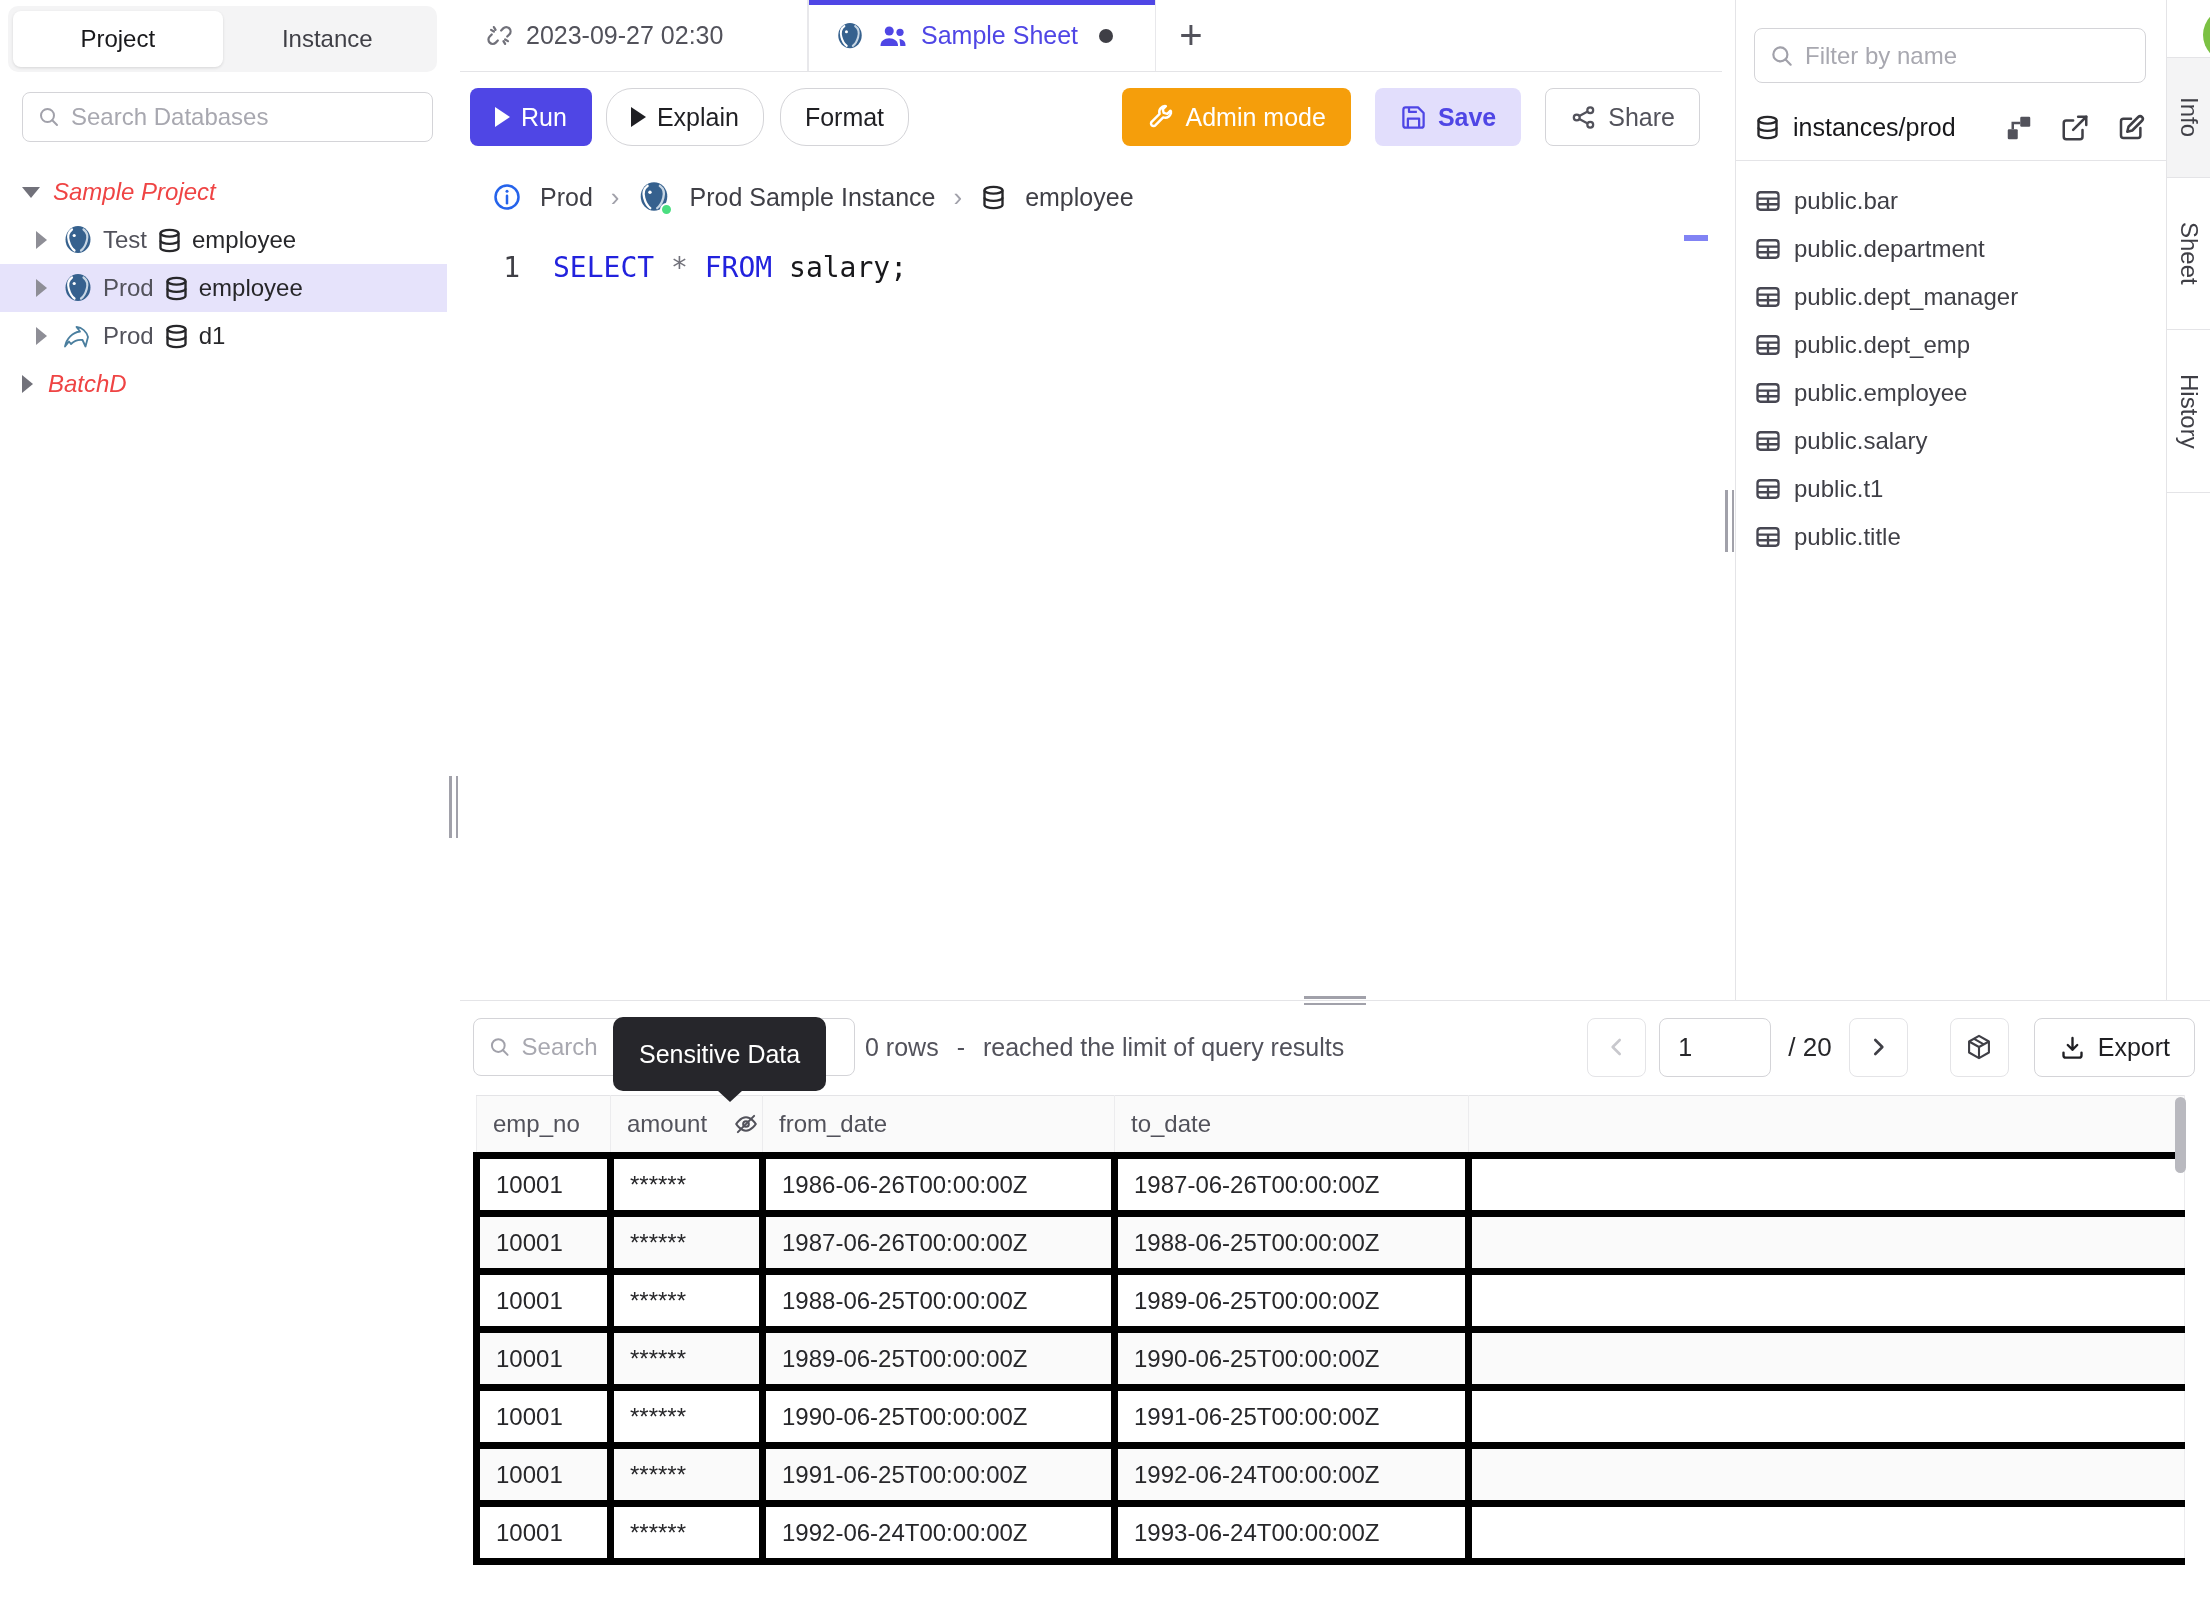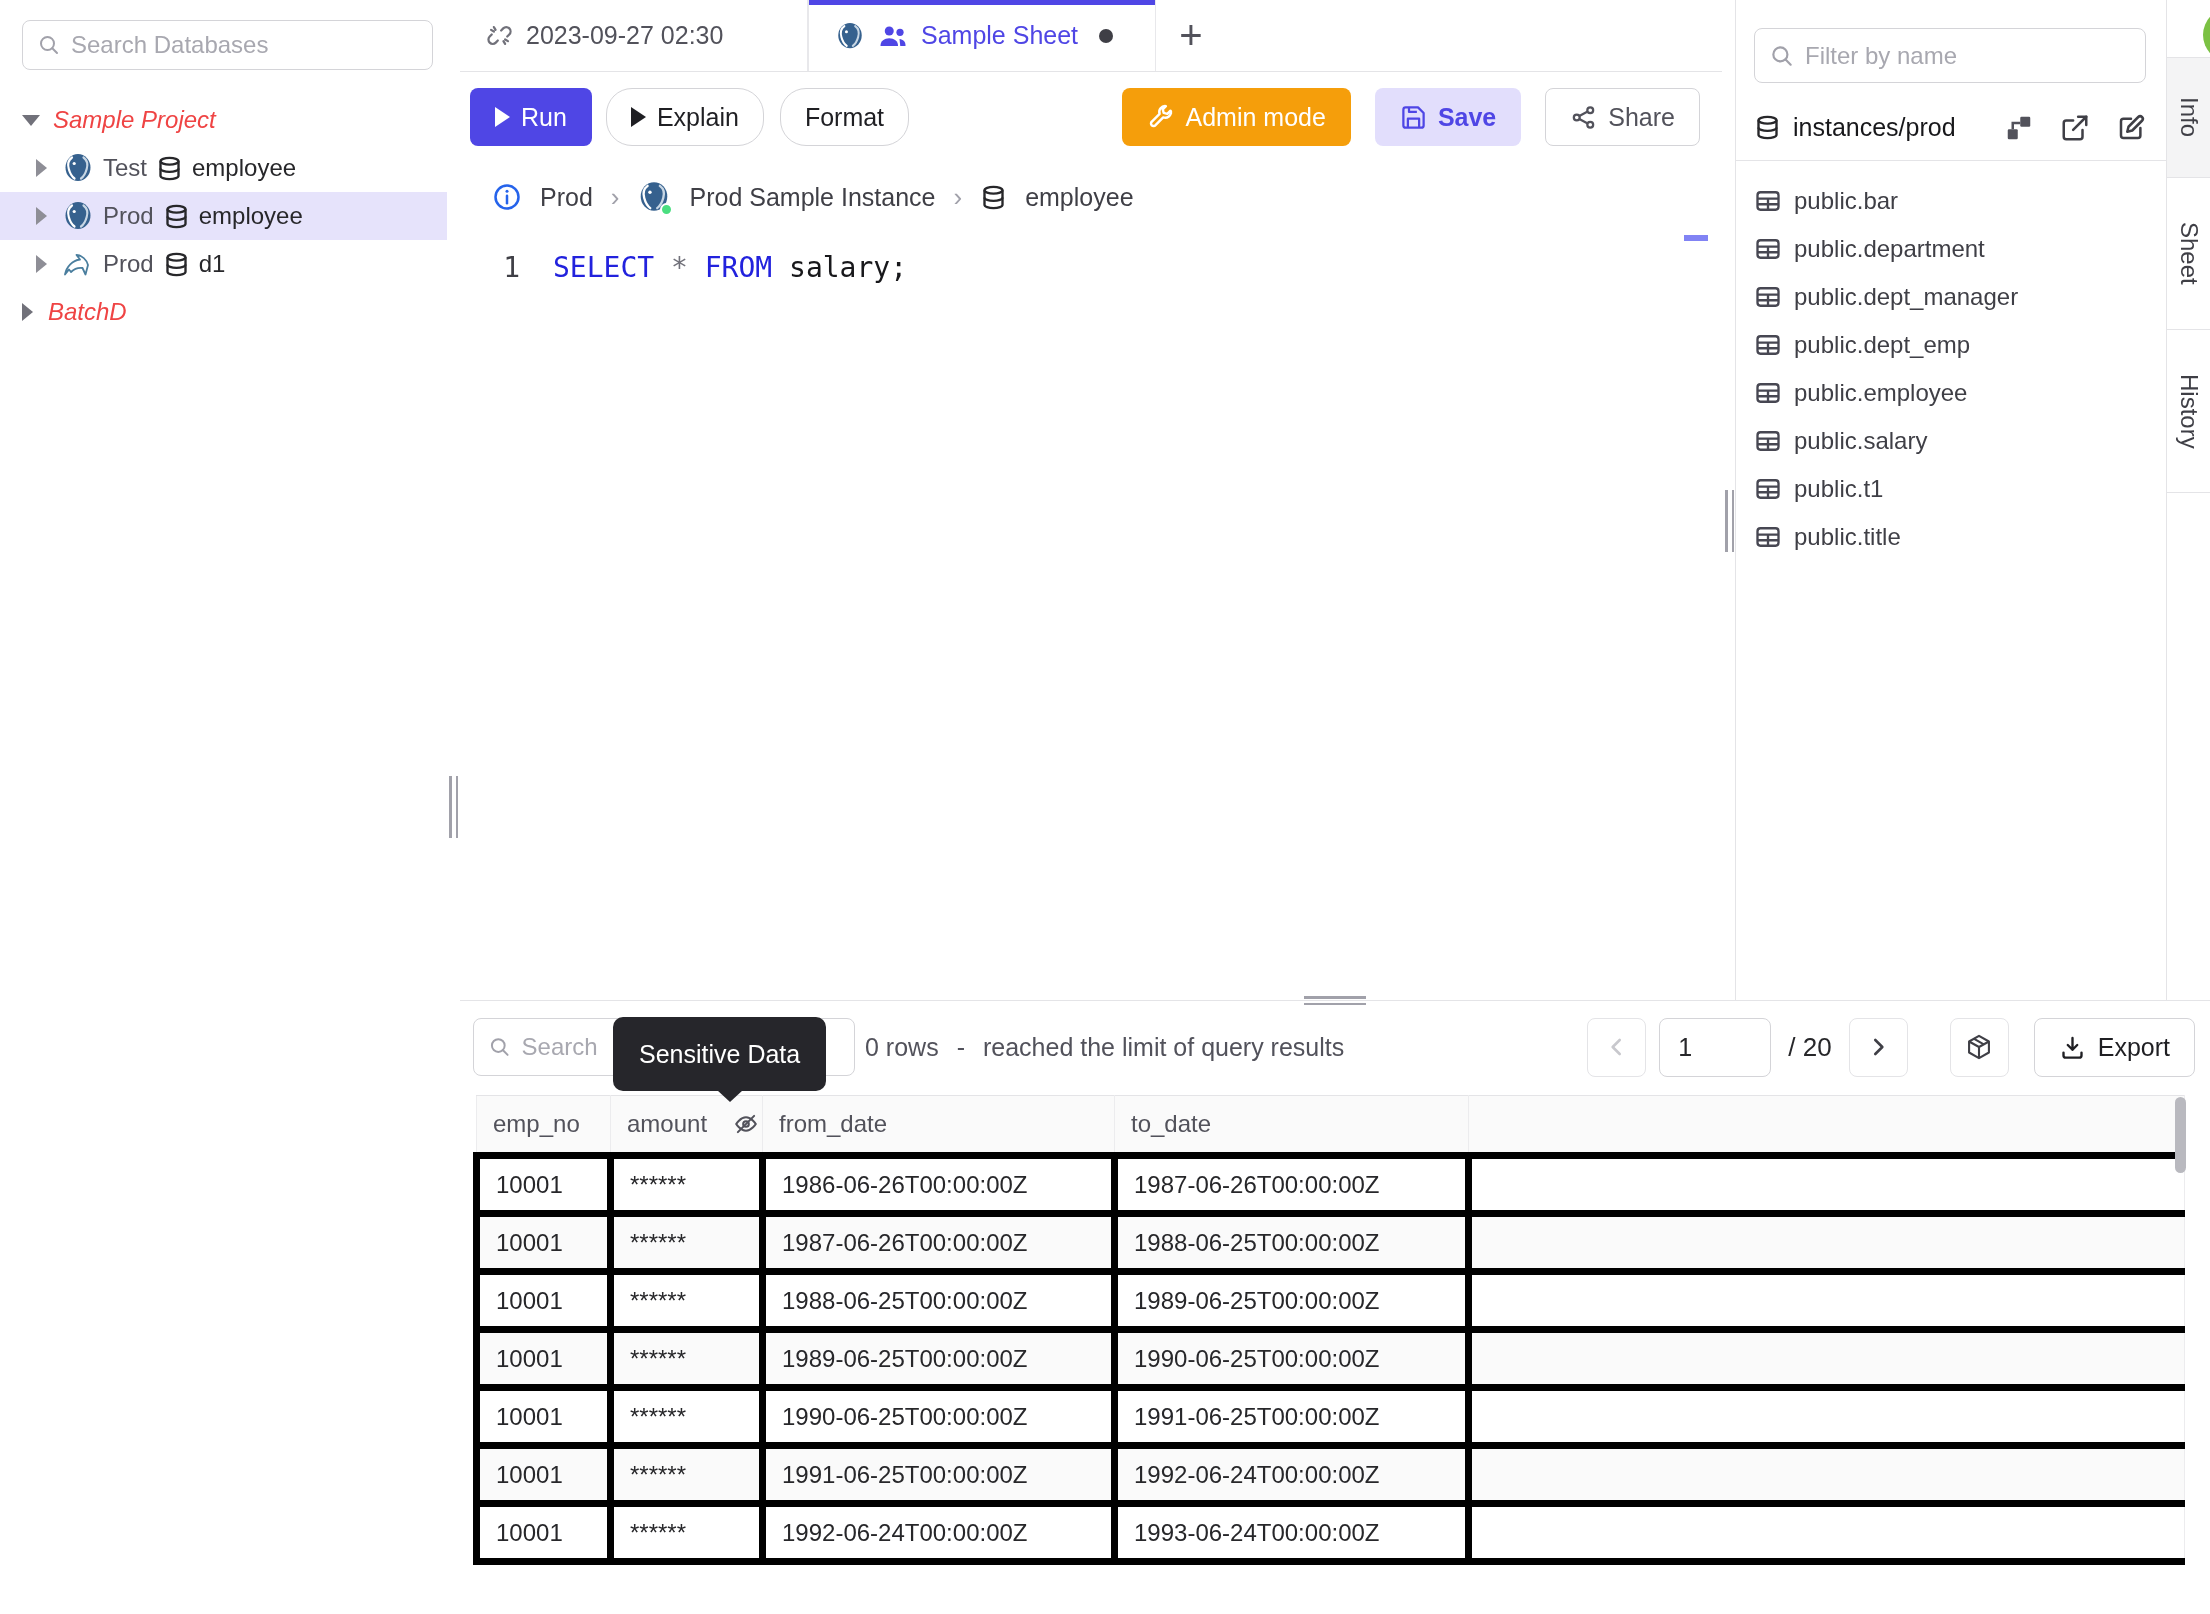--- a/index.html
+++ b/index.html
@@ -243,20 +243,24 @@
     <g id="i-download" fill="none" stroke="#1f1f23" stroke-width="2.1" stroke-linecap="round" stroke-linejoin="round">
         <path d="M12 3.5V14m0 0l-4.2-4.2M12 14l4.2-4.2"></path>
         <path d="M4 16.5V19a2 2 0 002 2h12a2 2 0 002-2v-2.5"></path>
       </g>
   </defs>
 </svg>
 
 <div class="app">
 
   <aside class="sidebar">
+    <div class="seg">
+      <div class="seg-tab active">Project</div>
+      <div class="seg-tab">Instance</div>
+    </div>
     <div class="search-box">
       <svg width="24" height="24" viewBox="0 0 24 24">
           <use href="#i-search"></use>
         </svg>
       <input type="text" placeholder="Search Databases" style="">
     </div>
     <div class="tree">
       <div class="tree-row">
         <span class="caret down"></span>
         <span class="proj-label">Sample Project</span>

